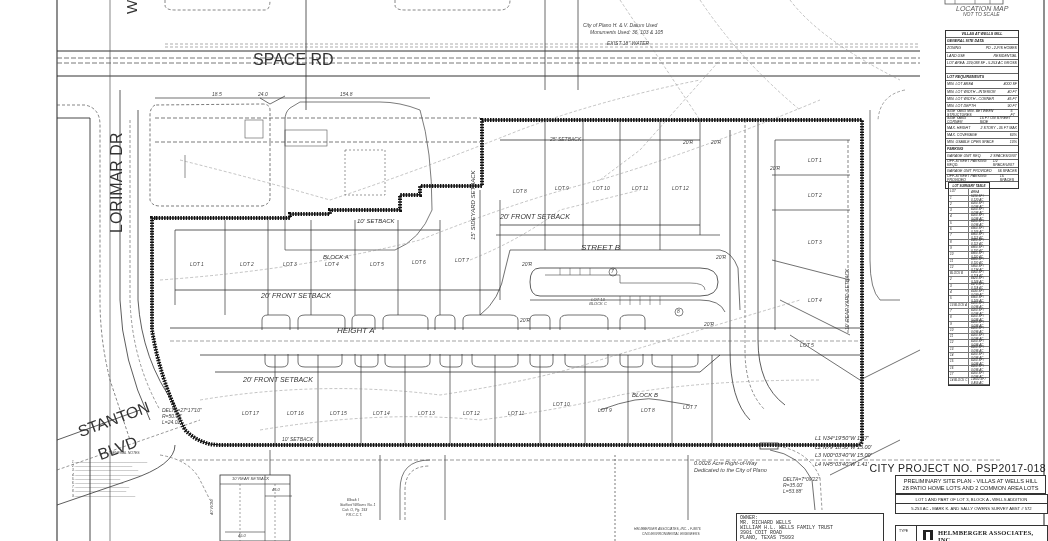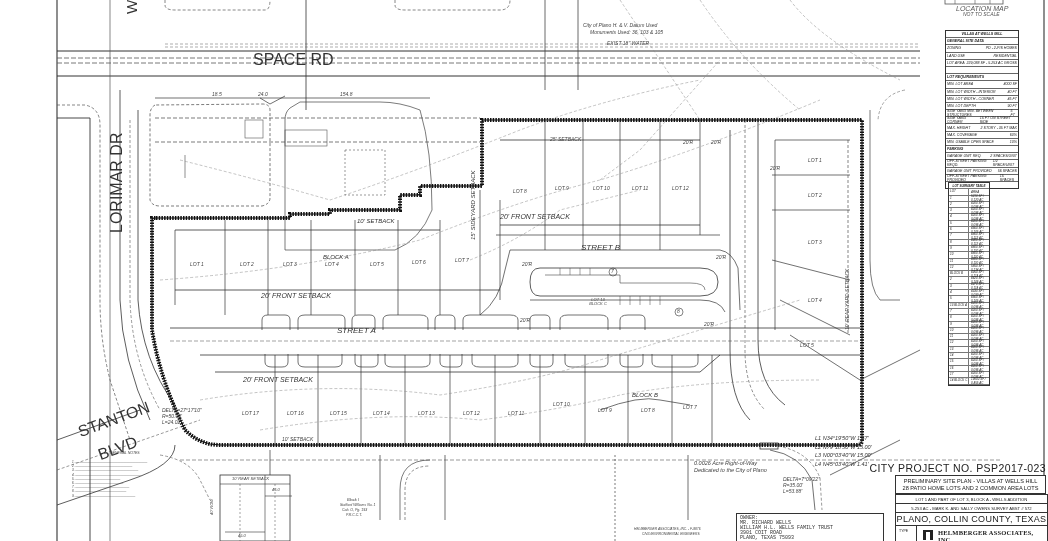--- a/index.html
+++ b/index.html
@@ -222,21 +222,21 @@
   <line x1="275" y1="484" x2="275" y2="541" stroke="#444" stroke-width="0.5" stroke-dasharray="2,2"></line>
   <line x1="265" y1="496" x2="292" y2="496" stroke="#333" stroke-width="0.6"></line>
   <line x1="225" y1="532" x2="265" y2="532" stroke="#333" stroke-width="0.6"></line>
 </svg>
 
 <div class="lbl street" style="left:124px;top:-2px;font-size:15px;transform:rotate(-90deg);transform-origin:left top;top:14px;">W</div>
 <div class="lbl street" style="left:253px;top:52px;font-size:16px;">SPACE RD</div>
 <div class="lbl street" style="left:109px;top:233px;font-size:16px;transform:rotate(-90deg);transform-origin:left top;">LORIMAR DR</div>
 <div class="lbl street" style="left:76px;top:425px;font-size:16px;transform:rotate(-20deg);transform-origin:left top;">STANTON</div>
 <div class="lbl street" style="left:96px;top:448px;font-size:16px;transform:rotate(-20deg);transform-origin:left top;">BLVD</div>
-<div class="lbl med" style="left:337px;top:327px;">STREET A</div>
+<div class="lbl med" style="left:337px;top:327px;">HEIGHT A</div>
 <div class="lbl med" style="left:581px;top:244px;">STREET B</div>
 
 <div class="lbl" style="left:956px;top:5px;font-size:7px;font-style:italic;color:#555;">LOCATION MAP</div>
 <div class="lbl" style="left:963px;top:12px;font-size:5px;font-style:italic;color:#555;">NOT TO SCALE</div>
 
 <div class="lbl tiny" style="left:583px;top:23px;">City of Plano H. &amp; V. Datum Used</div>
 <div class="lbl tiny" style="left:590px;top:30px;">Monuments Used: 36, 103 &amp; 105</div>
 <div class="lbl tiny" style="left:607px;top:41px;">EXIST 18" WATER</div>
 
 <div class="lbl tiny" style="left:212px;top:92px;">18.5</div>
@@ -551,28 +551,27 @@
           <div class="c2">4200 SF / 0.096 AC</div>
         </div>
         <div class="row">
           <div class="c1">14 BLOCK C</div>
           <div class="c2">19800 SF / 0.455 AC</div>
         </div>
       </div>
 </div>
 
 <div id="titleblock">
-  <div class="tb-proj">CITY PROJECT NO. PSP2017-023</div>
+  <div class="tb-proj">CITY PROJECT NO. PSP2017-018</div>
   <div class="tb-box" style="top:13px;height:19px;font-size:5.6px;line-height:7px;padding-top:2px;box-sizing:border-box;">
     <div>PRELIMINARY SITE PLAN - VILLAS AT WELLS HILL</div>
     <div>28 PATIO HOME LOTS AND 2 COMMON AREA LOTS</div>
   </div>
   <div class="tb-box" style="top:32px;height:9px;font-size:4.2px;line-height:9px;">LOT 1 AND PART OF LOT 3, BLOCK A - WELLS ADDITION</div>
   <div class="tb-box" style="top:41px;height:9px;font-size:4.2px;line-height:9px;">5.253 AC - MARK K. AND SALLY OWENS SURVEY ABST # 572</div>
-  <div class="tb-box" style="top:50px;height:13px;font-size:9px;line-height:13px;letter-spacing:0.3px;">PLANO, COLLIN COUNTY, TEXAS</div>
   <div class="tb-box" style="top:63px;height:16px;border-bottom:none;text-align:left;">
     <span style="position:absolute;left:3px;top:3px;font-size:3.5px;">TYPE</span>
     <span style="position:absolute;left:20px;top:0;width:1px;height:16px;background:#333;"></span>
     <span style="position:absolute;left:27px;top:4px;width:10px;height:10px;background:#222;">
       <span style="position:absolute;left:3px;top:2px;width:4px;height:8px;background:#fff;"></span>
     </span>
     <span style="position:absolute;left:42px;top:3px;font-size:6.5px;font-weight:bold;font-family:'Liberation Serif',serif;letter-spacing:0.2px;">HELMBERGER ASSOCIATES, INC.</span>
   </div>
 </div>
 

